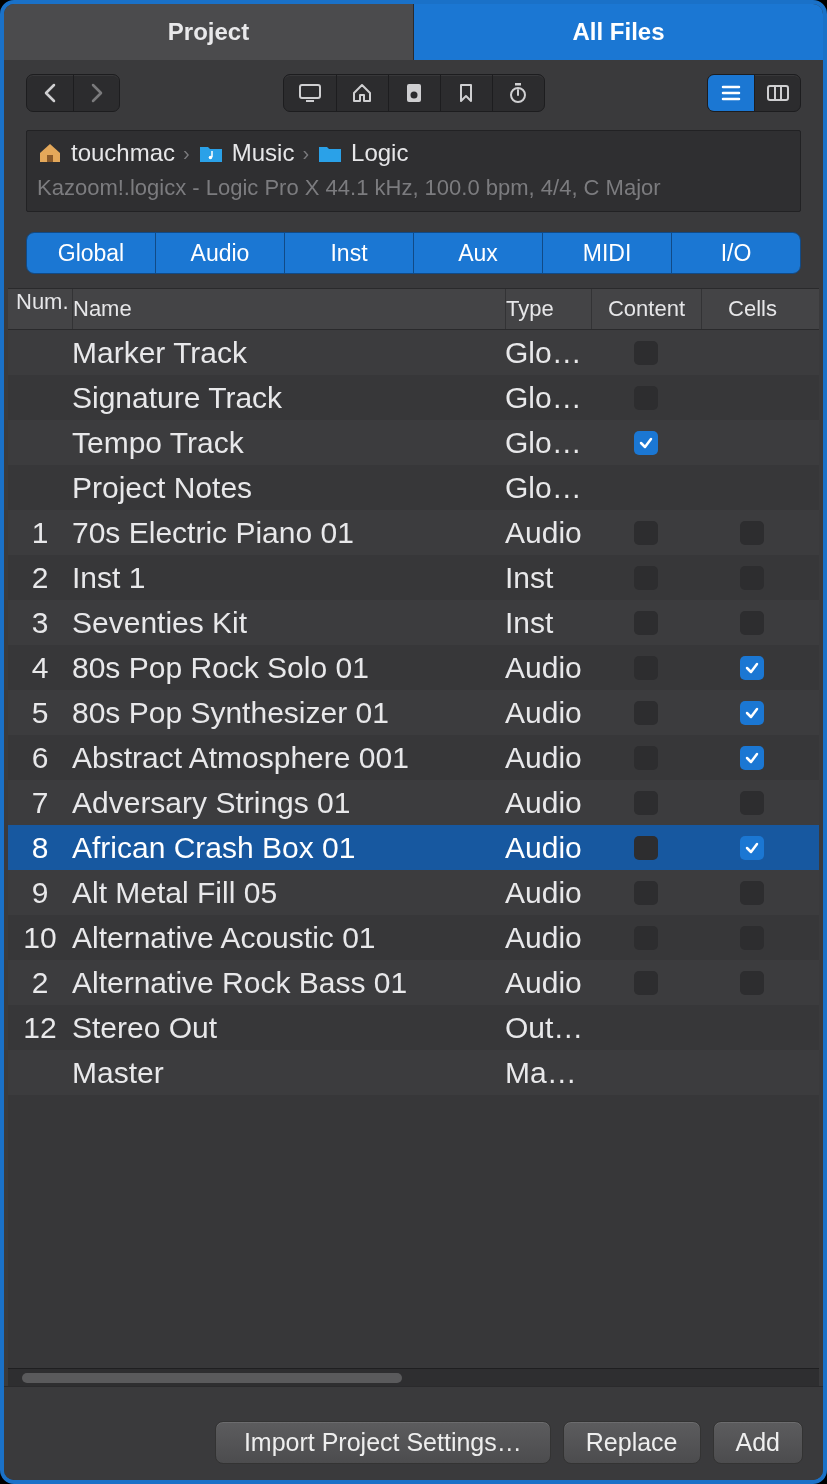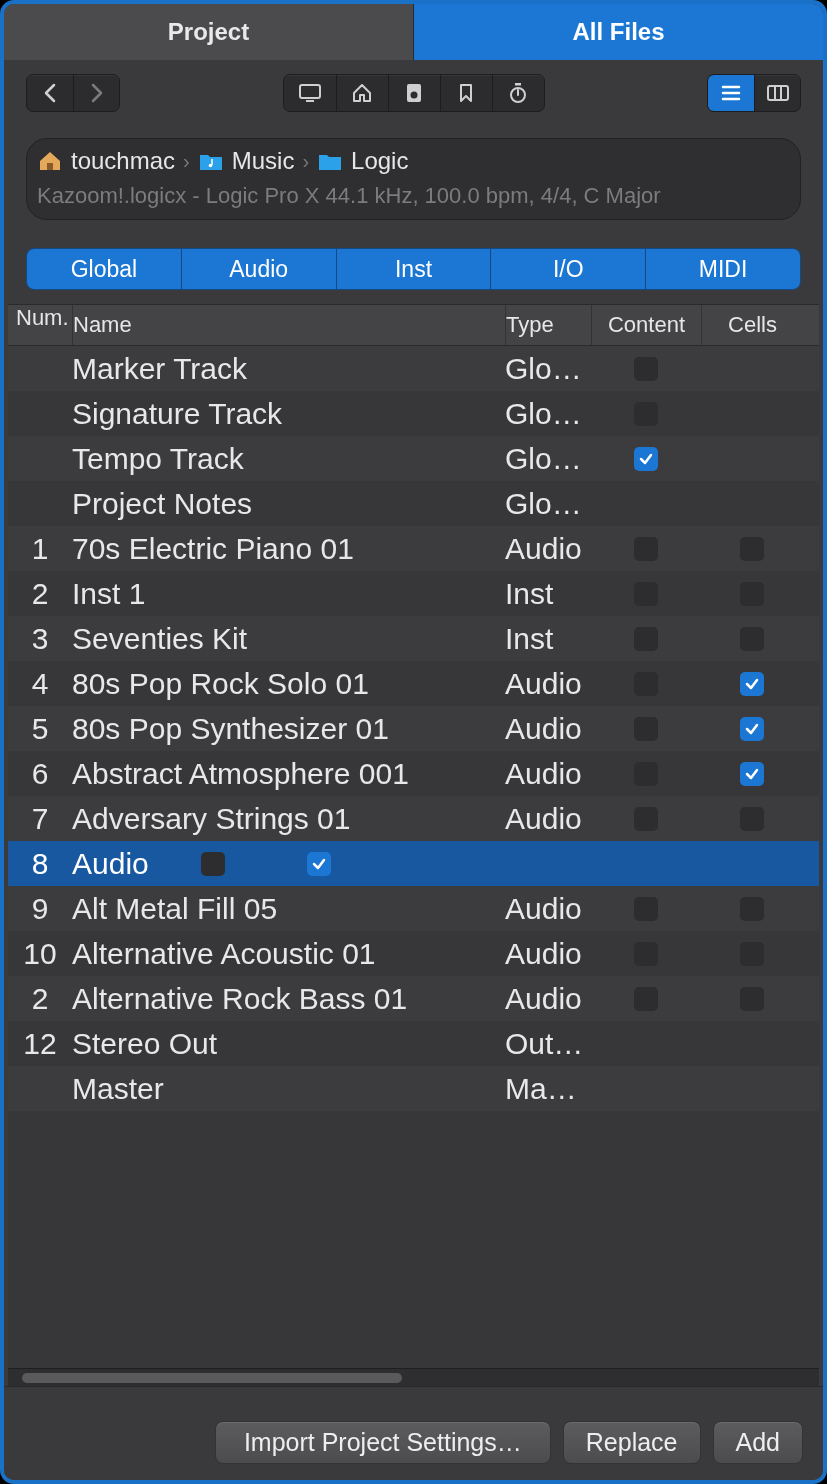--- a/index.html
+++ b/index.html
@@ -59,24 +59,24 @@
   }
   .seg-btn + .seg-btn { border-left: 1px solid #1d1d1f; }
   .seg-btn.wide { width: 52px; }
   .seg-btn.active { background: #1b77d3; color: #fff; }
   .spacer { flex: 1; }
 
   svg { display: block; }
 
   
   .crumb-wrap {
-    margin: 16px 22px;
+    margin: 8px 22px;
     background: #2f2f31;
     border: 1px solid #222224;
-    border-radius: 21px;
+    border-radius: 2px;
     padding: 8px 0 10px 10px;
   }
   .crumbs { display: flex; align-items: center; gap: 8px; font-size: 24px; color: #e6e6e8; }
   .crumb-sep { color: #7a7a7d; font-size: 20px; }
   .crumb-icon { width: 26px; height: 22px; display: inline-flex; }
   .project-info { color: #7c7c7f; font-size: 22px; margin-top: 8px; }
 
   
   .filters {
     display: flex;
@@ -290,22 +290,23 @@
       </span>
       <span>Logic</span>
     </div>
     <div class="project-info">Kazoom!.logicx - Logic Pro X 44.1 kHz, 100.0 bpm, 4/4, C Major</div>
   </div>
 
   <div class="filters">
     <div class="filter-btn">Global</div>
     <div class="filter-btn">Audio</div>
     <div class="filter-btn">Inst</div>
+    <div class="filter-btn">Aux</div>
+    <div class="filter-btn">MIDI</div>
     <div class="filter-btn">I/O</div>
-    <div class="filter-btn">MIDI</div>
   </div>
 
   <div class="table-wrap">
     <div class="thead">
       <div class="col-num">Num.</div>
       <div class="col-name">Name</div>
       <div class="col-type">Type</div>
       <div class="col-content">Content</div>
       <div class="col-cells">Cells</div>
     </div>
@@ -476,20 +477,21 @@
             </div>
           </div>
           <div class="col-cells">
             <div class="chk-slot">
               <div class="chk "></div>
             </div>
           </div>
         </div>
         <div class="row odd selected">
           <div class="col-num">8</div>
+          <div class="col-name">African Crash Box 01</div>
           <div class="col-type">Audio</div>
           <div class="col-content">
             <div class="chk-slot">
               <div class="chk "></div>
             </div>
           </div>
           <div class="col-cells">
             <div class="chk-slot">
               <div class="chk on">
                 <svg viewBox="0 0 16 16">

